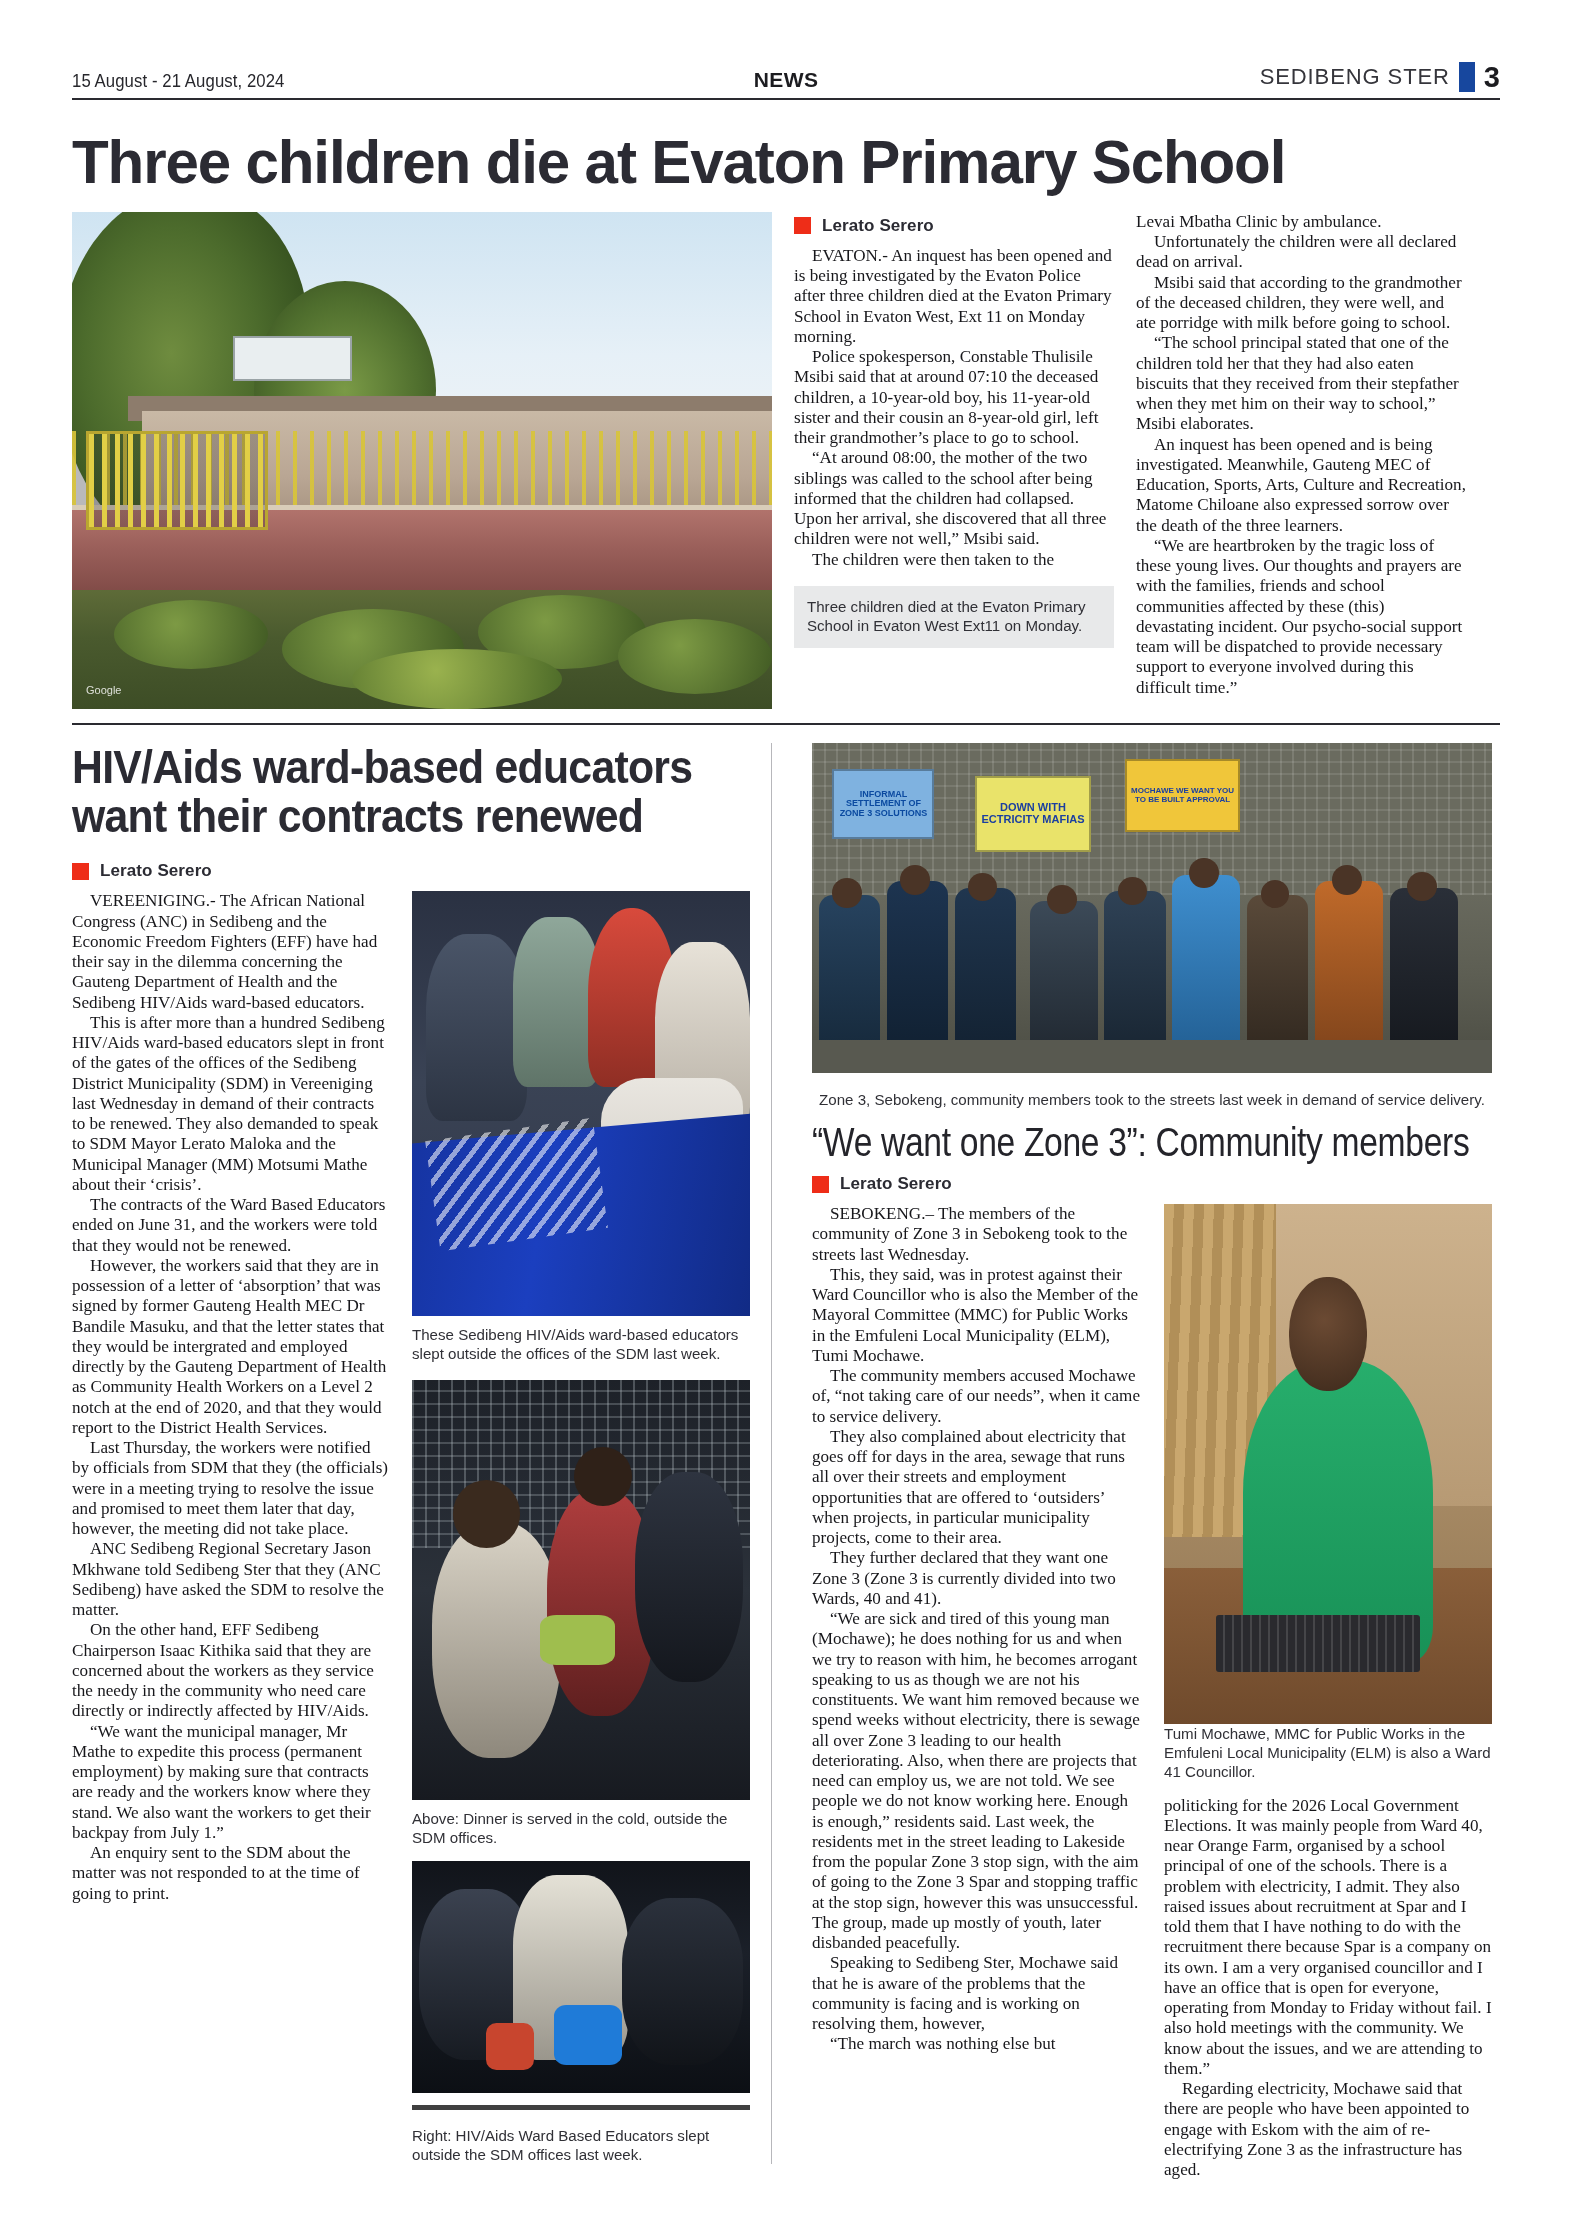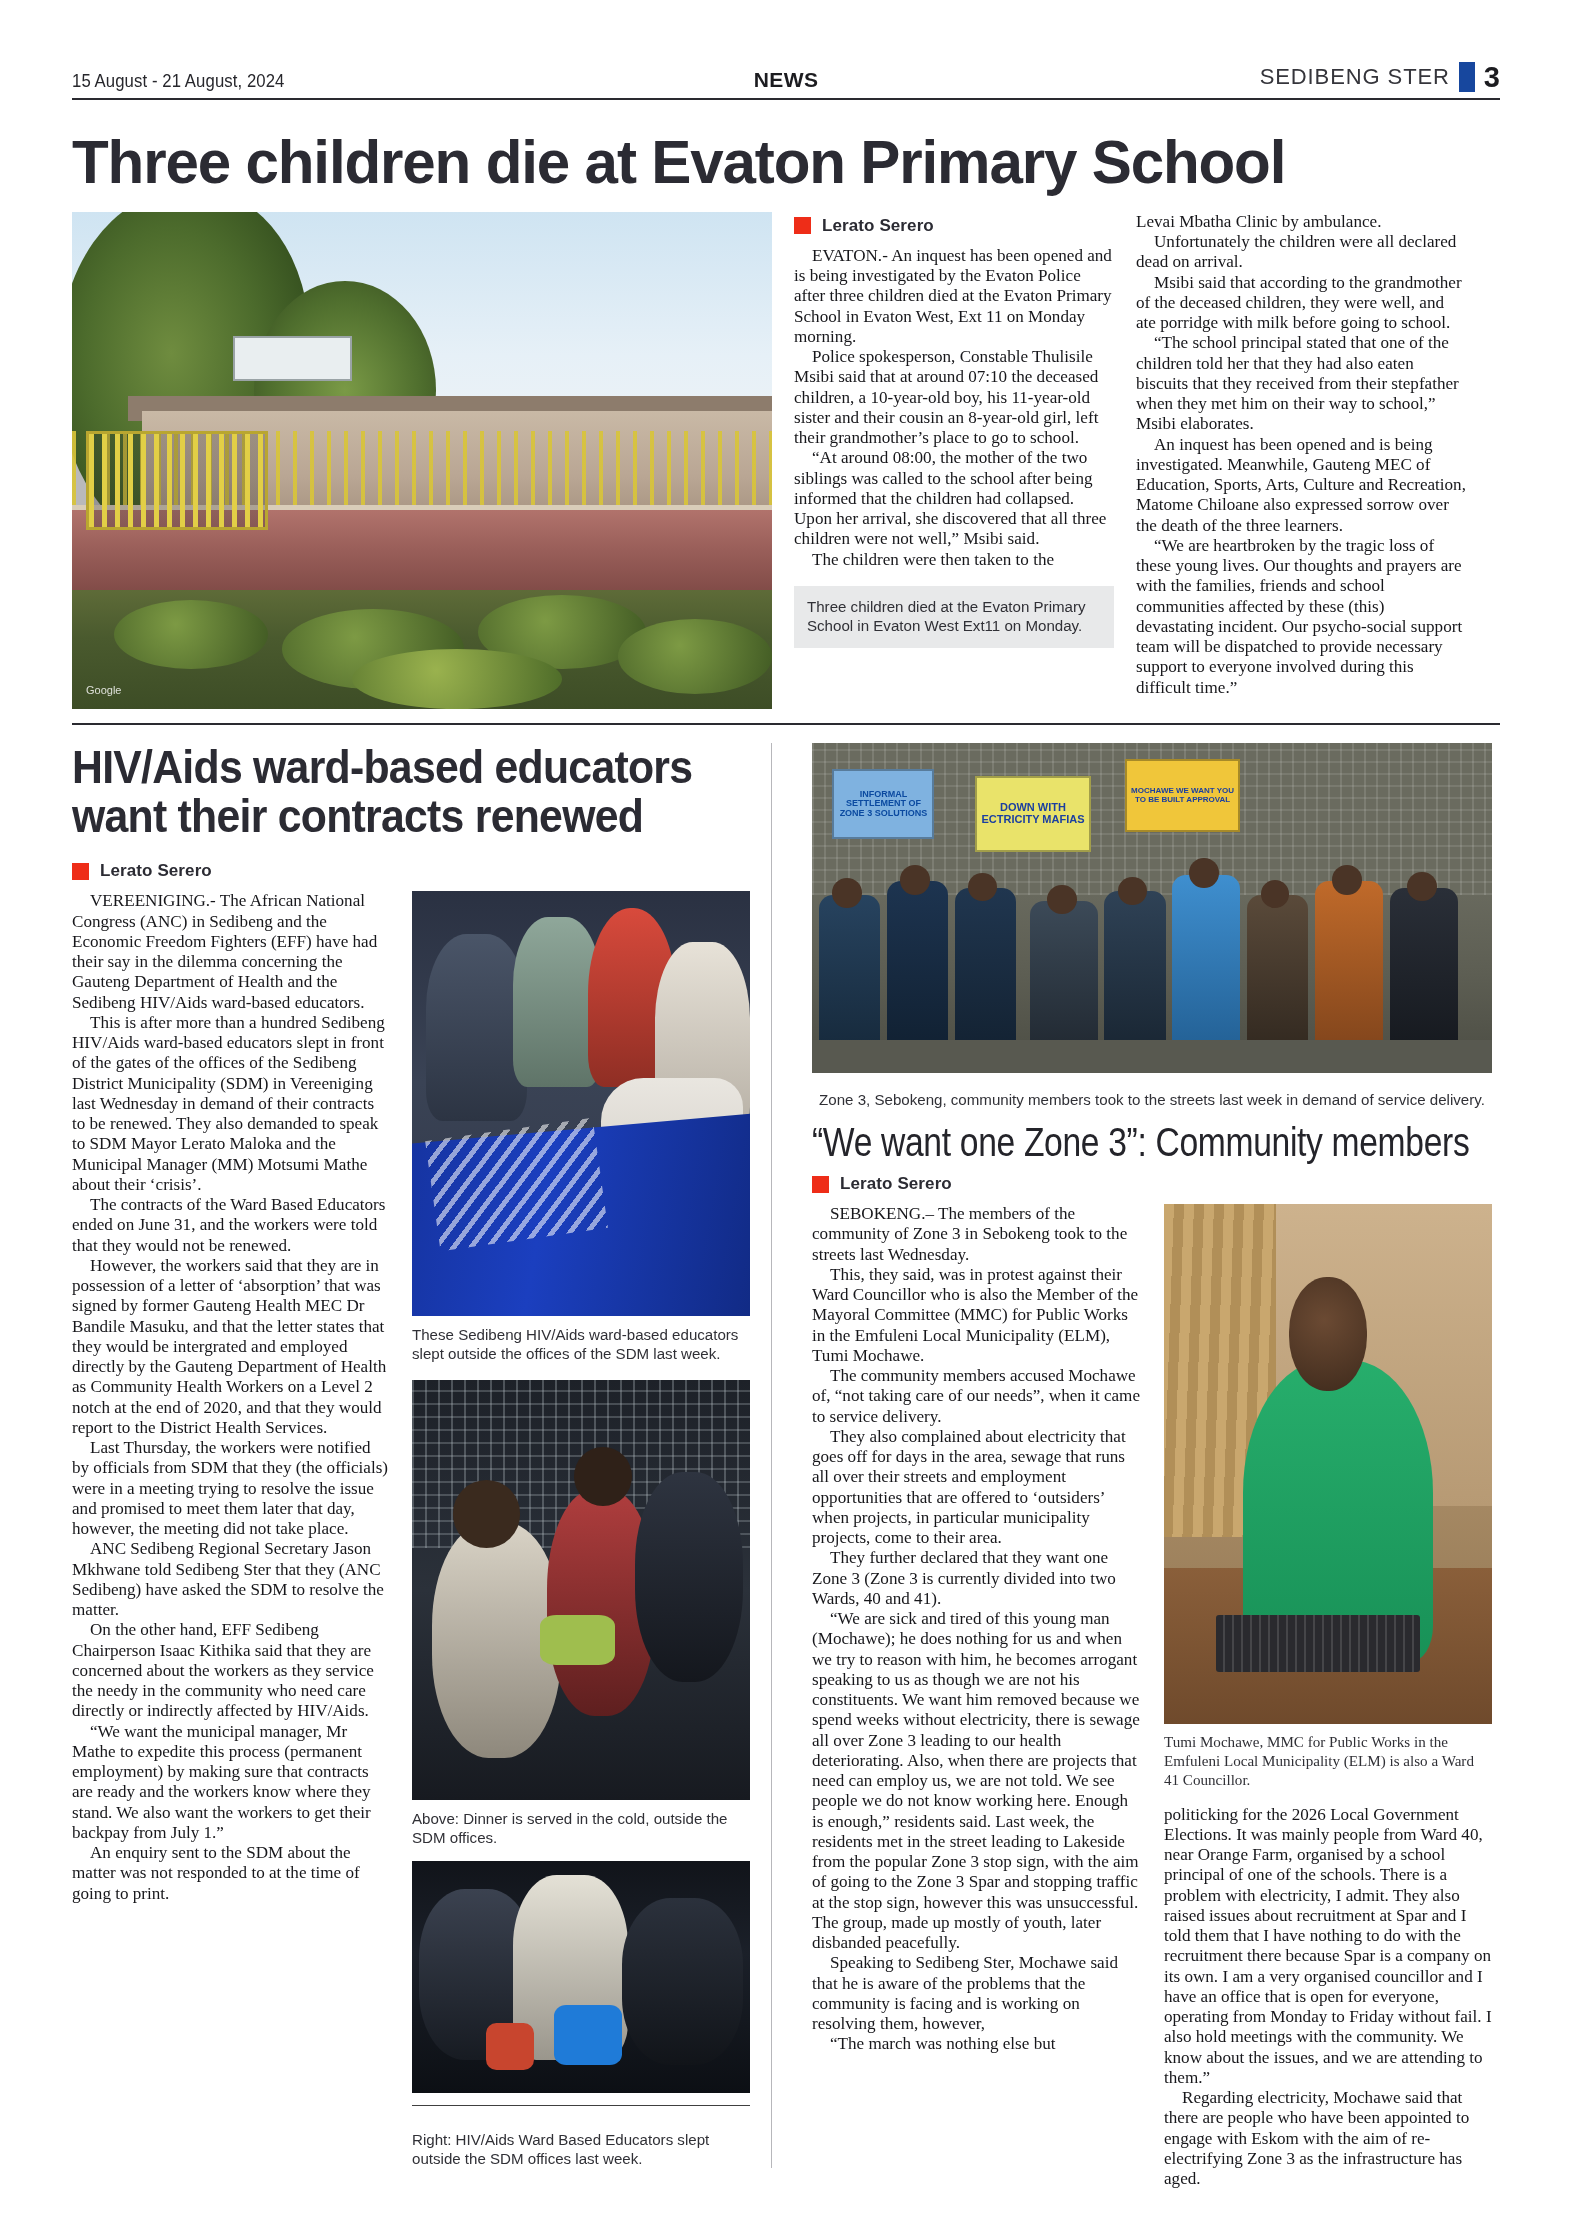--- a/index.html
+++ b/index.html
@@ -90,21 +90,21 @@
   .body-col p.noind { text-indent: 0; }
 
   
   .cap {
     font-family: "Liberation Sans", sans-serif;
     font-size: 15.1px; line-height: 1.27; color: #303036;
   }
   .cap-box {
     background: #e8e9ea; padding: 11px 13px 13px 13px;
   }
-  .cap-top-rule { border-top: 1px solid #404040; padding-top: 24px; }
+  .cap-top-rule { border-top: 5px solid #404040; padding-top: 16px; }
 
   
   .photo { position: relative; overflow: hidden; background: #b9b9bb; }
   .photo .ph-inner { position: absolute; inset: 0; }
 
   
   .ph-school .sky { position:absolute; left:0; right:0; top:0; height:48%;
      background: linear-gradient(#cfe4f2 0%, #e6f0f7 60%, #eef3f6 100%); }
   .ph-school .tree { position:absolute; left:-2%; top:-4%; width:36%; height:72%;
      background: radial-gradient(ellipse at 45% 45%, #6f8c3f 0%, #4c6b2c 45%, #35501f 75%, #2a4019 100%);
@@ -391,21 +391,21 @@
             <div class="ph-inner">
               <div class="bg"></div>
               <div class="wall"></div>
               <div class="curtain"></div>
               <div class="desk"></div>
               <div class="body"></div>
               <div class="head"></div>
               <div class="kbd"></div>
             </div>
           </div>
-          <div class="cap" style="margin-top:9px;font-family:Liberation Serif, serif;">Tumi Mochawe, MMC for Public Works in the Emfuleni Local Municipality (ELM) is also  a Ward 41 Councillor.</div>
+          <div class="cap" style="">Tumi Mochawe, MMC for Public Works in the Emfuleni Local Municipality (ELM) is also  a Ward 41 Councillor.</div>
           <div class="body-col" style="margin-top:14px;">
             <p class="noind">politicking for the 2026 Local Government Elections. It was mainly people from Ward 40, near Orange Farm, organised by a school principal of one of the schools. There is a problem with electricity, I admit. They also raised issues about recruitment at Spar and I told them that I have nothing to do with the recruitment there because Spar is a company on its own. I am a very organised councillor and I have an office that is open for everyone, operating from Monday to Friday without fail. I also hold meetings with the community. We know about the issues, and we are attending to them.”</p>
             <p>Regarding electricity, Mochawe said that there are people who have been appointed to engage with Eskom with the aim of re-electrifying Zone 3 as the infrastructure has aged.</p>
           </div>
         </div>
       </div>
     </div>
   </div>
 </div>
 

